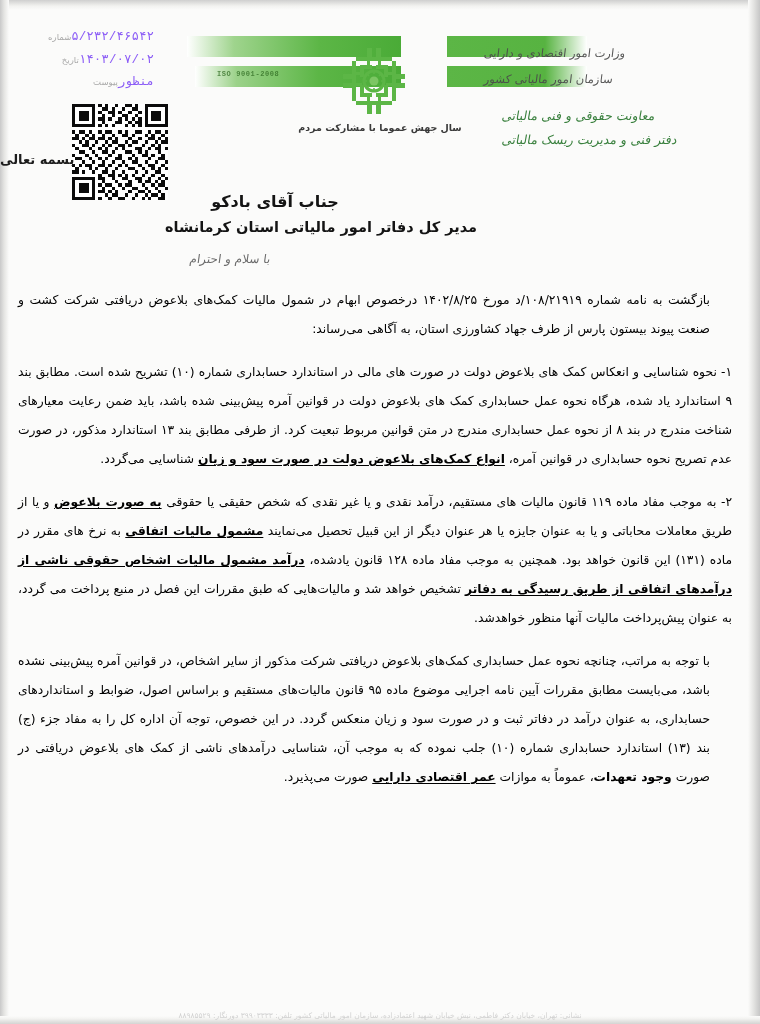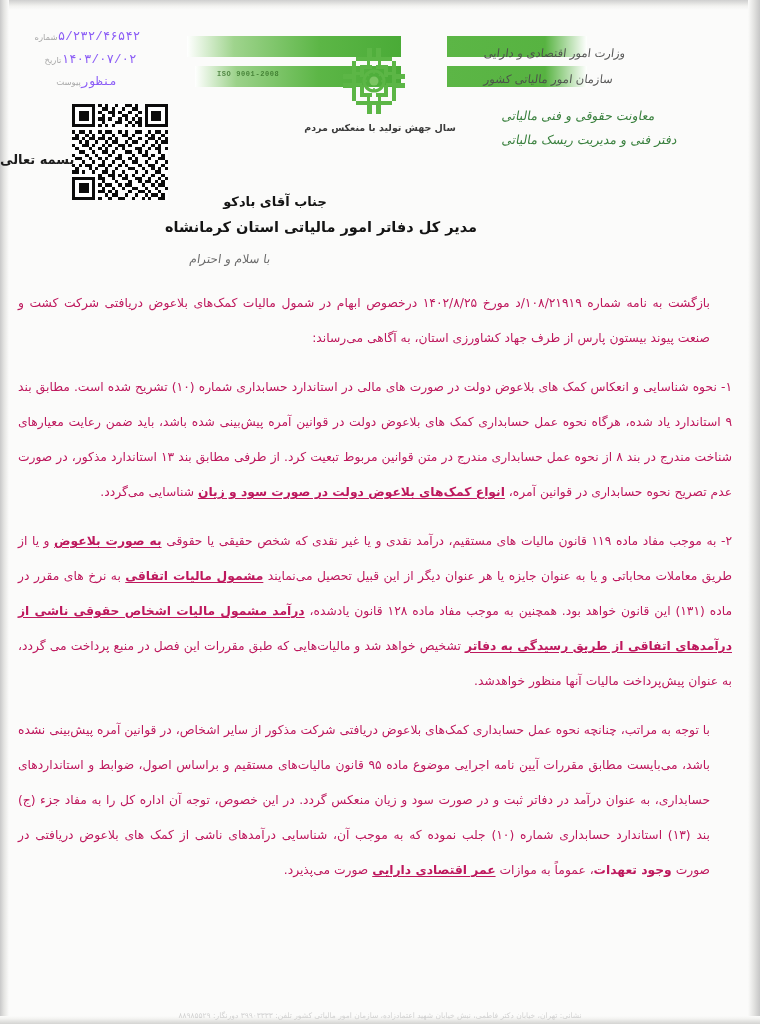--- a/index.html
+++ b/index.html
@@ -24,21 +24,21 @@
   .scan-edge-top{position:absolute;top:0;left:0;width:100%;height:10px;
     background:linear-gradient(to bottom,#cfcfcf 0%,#f2f2f0 60%,#fbfbfa 100%);}
   .scan-edge-bottom{position:absolute;bottom:0;left:0;width:100%;height:8px;
     background:linear-gradient(to top,#d4d4d2 0%,#f4f4f2 70%,#fbfbfa 100%);}
 
   
   .header{position:absolute;top:22px;left:0;width:100%;height:110px;}
 
   .meta-block{position:absolute;right:600px;top:6px;width:150px;text-align:right;}
   .meta-row{display:flex;flex-direction:row-reverse;align-items:baseline;
-    justify-content:center;height:23px;direction:rtl;}
+    justify-content:flex-end;height:23px;direction:rtl;}
   .meta-label{font-size:8.5px;color:#9a9a9a;width:34px;text-align:right;
     font-family:"DejaVu Sans",sans-serif;opacity:.85;}
   .meta-value{font-size:12.5px;color:#8b5cf6;letter-spacing:.4px;
     margin-right:6px;white-space:nowrap;font-family:Liberation Mono, monospace;}
   .meta-value.attach{font-size:12px;letter-spacing:0;}
 
   .qr{position:absolute;right:592px;top:82px;width:96px;height:96px;
     background:#ffffff;overflow:hidden;filter:contrast(1.05);}
   .qr svg{display:block;}
 
@@ -77,34 +77,34 @@
     font-size:9.5px;color:#3a3a3a;font-weight:700;letter-spacing:.2px;
     font-family:"DejaVu Sans",sans-serif;}
   .basmala{position:absolute;top:152px;left:0;width:100%;text-align:left;
     font-size:13px;color:#1d1d1d;font-weight:700;
     font-family:"DejaVu Sans",sans-serif;}
 
   
   .addressee{position:absolute;top:190px;right:0;width:100%;
     padding-left:0;padding-right:0;text-align:center;}
   .addr-line{font-weight:700;color:#141414;font-family:"DejaVu Sans",sans-serif;}
-  .addr-1{font-size:13px;line-height:24px;margin-right:210px;}
+  .addr-1{font-size:16px;line-height:24px;margin-right:210px;}
   .addr-2{font-size:14.5px;line-height:26px;margin-right:118px;}
   .greeting{position:absolute;top:252px;right:0;width:100%;text-align:center;
     margin-right:150px;font-size:12px;color:#6d6d6d;
     font-family:"DejaVu Serif",serif;transform:skewX(-8deg);}
 
   
   .body{position:absolute;top:286px;right:0;left:0;
     padding:0 28px 0 18px;direction:rtl;}
   p.para{
     margin:0 0 2px 0;
     font-size:12.3px;
-    line-height:35px;
-    color:#be185d;
+    line-height:29px;
+    color:#000000;
     text-align:justify;
     text-justify:inter-word;
     font-family:"DejaVu Sans",sans-serif;
     letter-spacing:-.1px;
   }
   p.para.intro{padding-right:22px;}
   p.para.numbered{padding-right:0;}
   p.para.final{padding-right:22px;}
   .gap{height:12px;}
   b.em{font-weight:700;}
@@ -442,21 +442,21 @@
       <div class="org-line">وزارت امور اقتصادی و دارایی</div>
       <div class="org-line">سازمان امور مالیاتی کشور</div>
     </div>
   </div>
 
   <div class="dept">
     <div class="dept-line">معاونت حقوقی و فنی مالیاتی</div>
     <div class="dept-line">دفتر فنی و مدیریت ریسک مالیاتی</div>
   </div>
 
-  <div class="slogan">سال جهش تولید با منعکس مردم</div>
+  <div class="slogan">سال جهش عموما با مشارکت مردم</div>
   <div class="basmala">بسمه تعالی</div>
 
   <div class="addressee">
     <div class="addr-line addr-1">جناب آقای بادکو</div>
     <div class="addr-line addr-2">مدیر کل دفاتر امور مالیاتی استان کرمانشاه</div>
   </div>
   <div class="greeting">با سلام و احترام</div>
 
   <div class="body">
 

